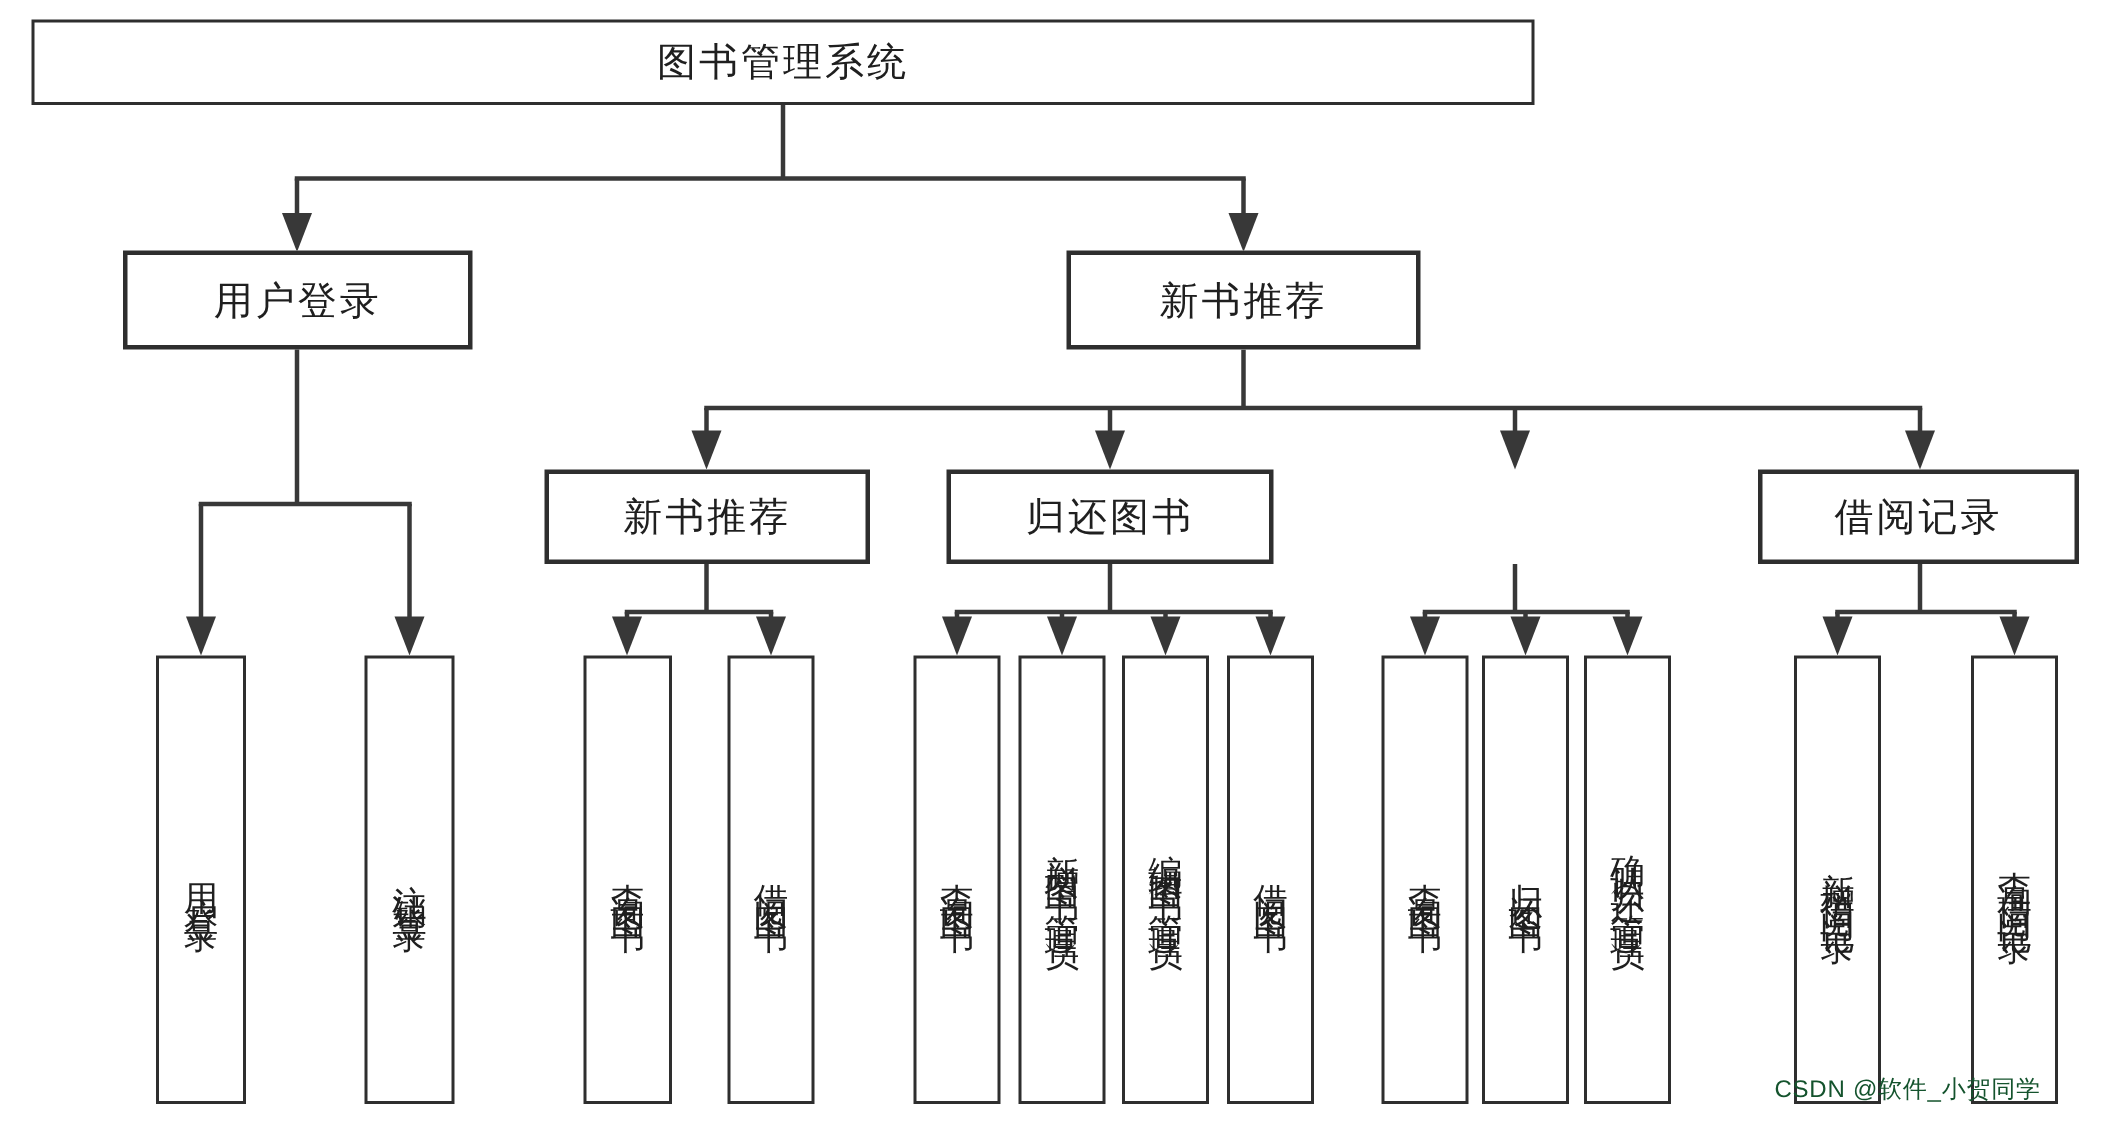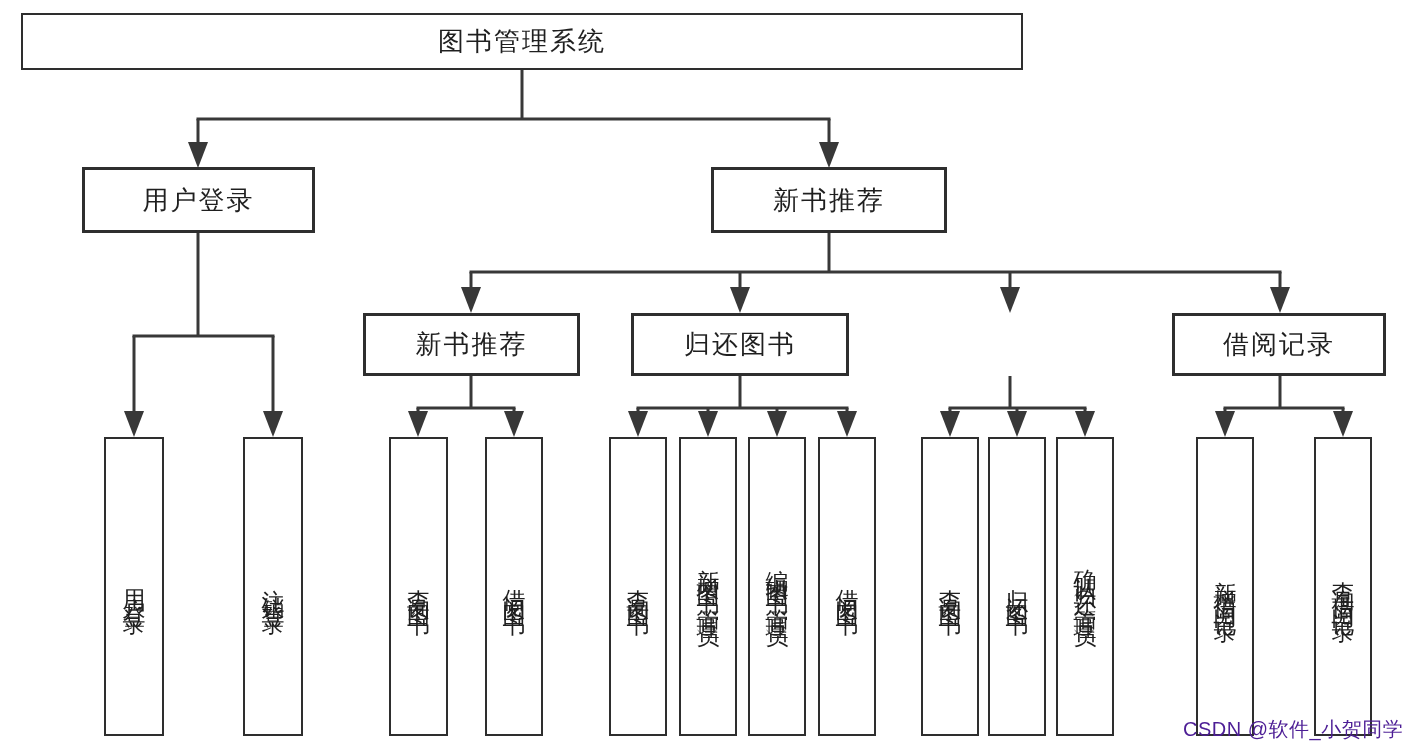--- a/index.html
+++ b/index.html
@@ -14,21 +14,21 @@
     color:#1f1f1f;z-index:2;
   }
   .hbox{border:3px solid #2e2e2e;font-size:26px;letter-spacing:2px;}
   .hbox.root{border-width:2.5px;}
   .vbox{
     border:2.5px solid #2e2e2e;font-size:23px;
     writing-mode:vertical-rl;text-orientation:mixed;letter-spacing:8px;
     line-height:1;
   }
   .watermark{
-    position:absolute;z-index:3;color:#4c1d95;font-size:20px;
+    position:absolute;z-index:3;color:#14532d;font-size:16px;
     white-space:nowrap;letter-spacing:0.5px;
   }
 </style>
 </head>
 <body>
 
 <div class="canvas">
 
   <svg class="connectors" width="1405" height="747">
     <g id="conn">

